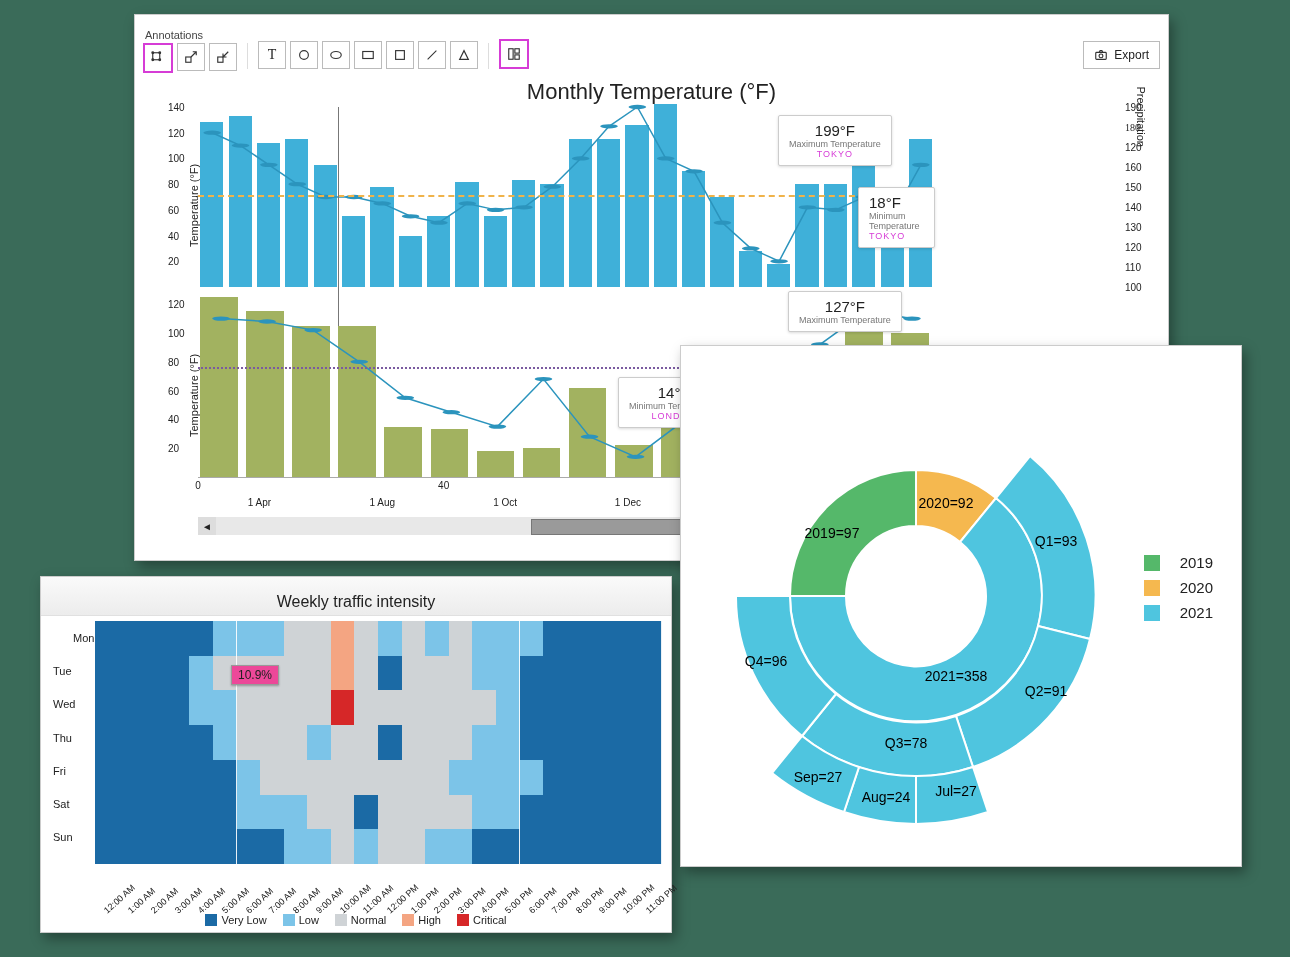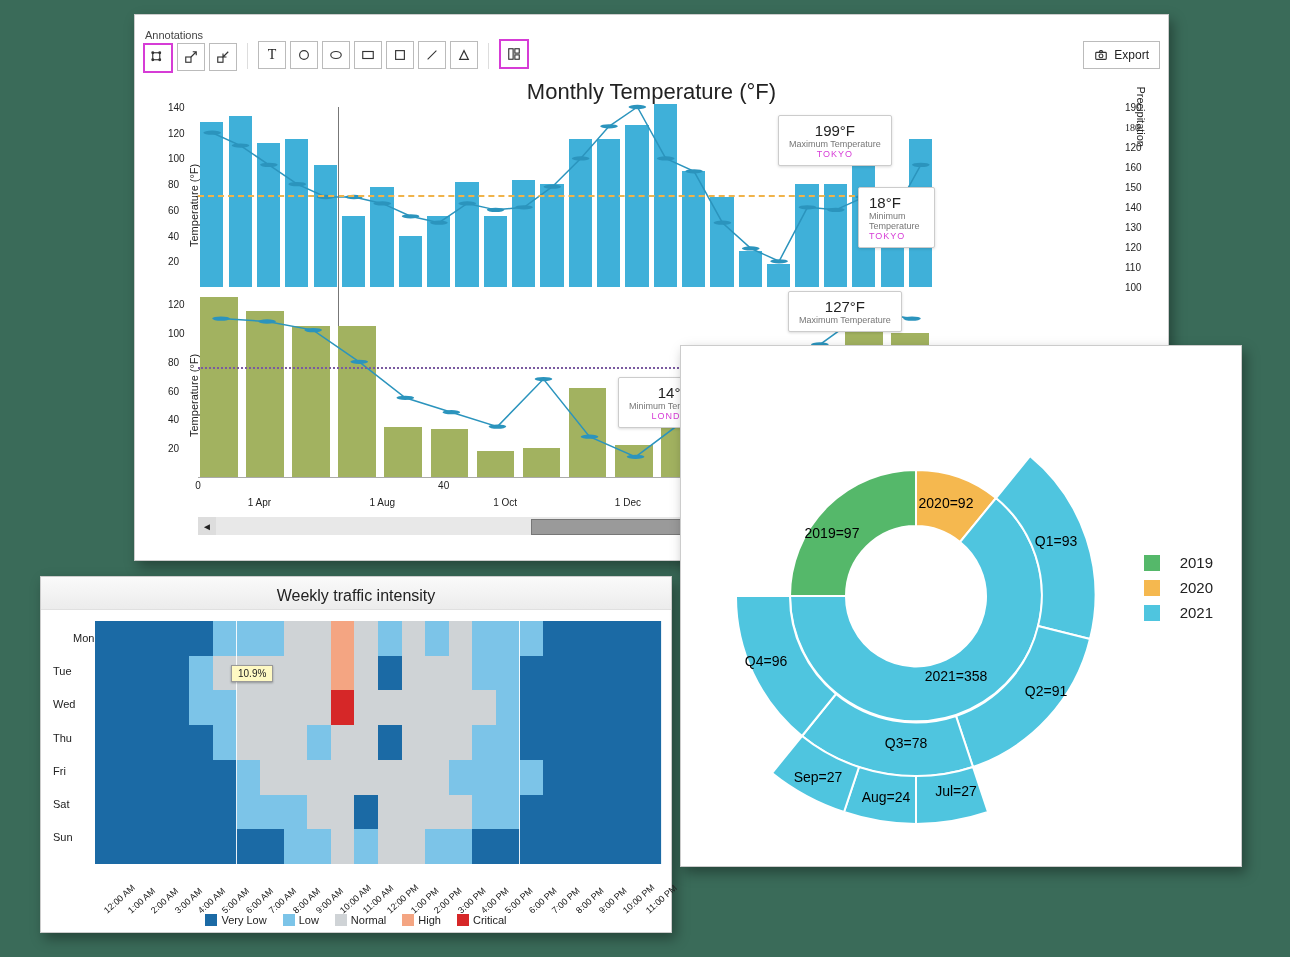--- a/index.html
+++ b/index.html
@@ -43,30 +43,30 @@
   .legend1 .item{display:flex;align-items:center;gap:6px;margin:3px 0}
   .dot{width:8px;height:8px;border-radius:50%}
   .sw{width:12px;height:2px}
   .scroll{position:absolute;left:55px;right:225px;top:410px;height:18px;background:#e8e8e8;display:flex;align-items:center}
   .scroll .arrow{width:18px;height:18px;display:flex;align-items:center;justify-content:center;background:#ddd;font-size:10px;cursor:pointer}
   .scroll .track{flex:1;position:relative;height:18px}
   .scroll .thumb{position:absolute;height:14px;top:2px;background:#9a9a9a;border:1px solid #777}
 
   
   #p2{left:40px;top:576px;width:630px;height:355px}
-  .p2-title{text-align:center;font-size:16px;padding:10px 0 4px;background:linear-gradient(#fafafa,#ececec);border-bottom:1px solid #e0e0e0}
+  .p2-title{text-align:center;font-size:16px;padding:16px 0 4px;background:linear-gradient(#fafafa,#ececec);border-bottom:1px solid #e0e0e0}
   .heat{position:absolute;left:54px;right:10px;top:44px;bottom:68px}
   .hrow{position:absolute;left:0;right:0;height:14.28%}
   .hcell{position:absolute;top:0;bottom:0;border-right:1px solid rgba(255,255,255,0.9)}
   .hy{position:absolute;left:12px;font-size:11px;transform:translateY(-50%)}
   .hx{position:absolute;bottom:14px;font-size:9px;transform:rotate(-42deg);transform-origin:left top;white-space:nowrap}
   .hlegend{position:absolute;left:0;right:0;bottom:6px;display:flex;justify-content:center;gap:16px;font-size:11px}
   .hlegend .item{display:flex;align-items:center;gap:4px}
   .hsw{width:12px;height:12px}
-  .htooltip{position:absolute;background:#fef9c3;border:1px solid #999;padding:2px 6px;font-size:10px;box-shadow:0 1px 2px rgba(0,0,0,0.3)}
+  .htooltip{position:absolute;background:#ec4899;border:1px solid #999;padding:2px 6px;font-size:12px;box-shadow:0 1px 2px rgba(0,0,0,0.3)}
 
   
   #p3{left:680px;top:345px;width:560px;height:520px}
   .sb-svg{position:absolute;left:20px;top:20px}
   .sb-legend{position:absolute;right:28px;top:200px;font-size:15px}
   .sb-legend .item{display:flex;align-items:center;gap:20px;margin:8px 0}
   .sb-sw{width:16px;height:16px}
   .sb-label{font-size:14px;fill:#000}
 
   .ico{width:14px;height:14px;stroke:#333;fill:none;stroke-width:1.3}

